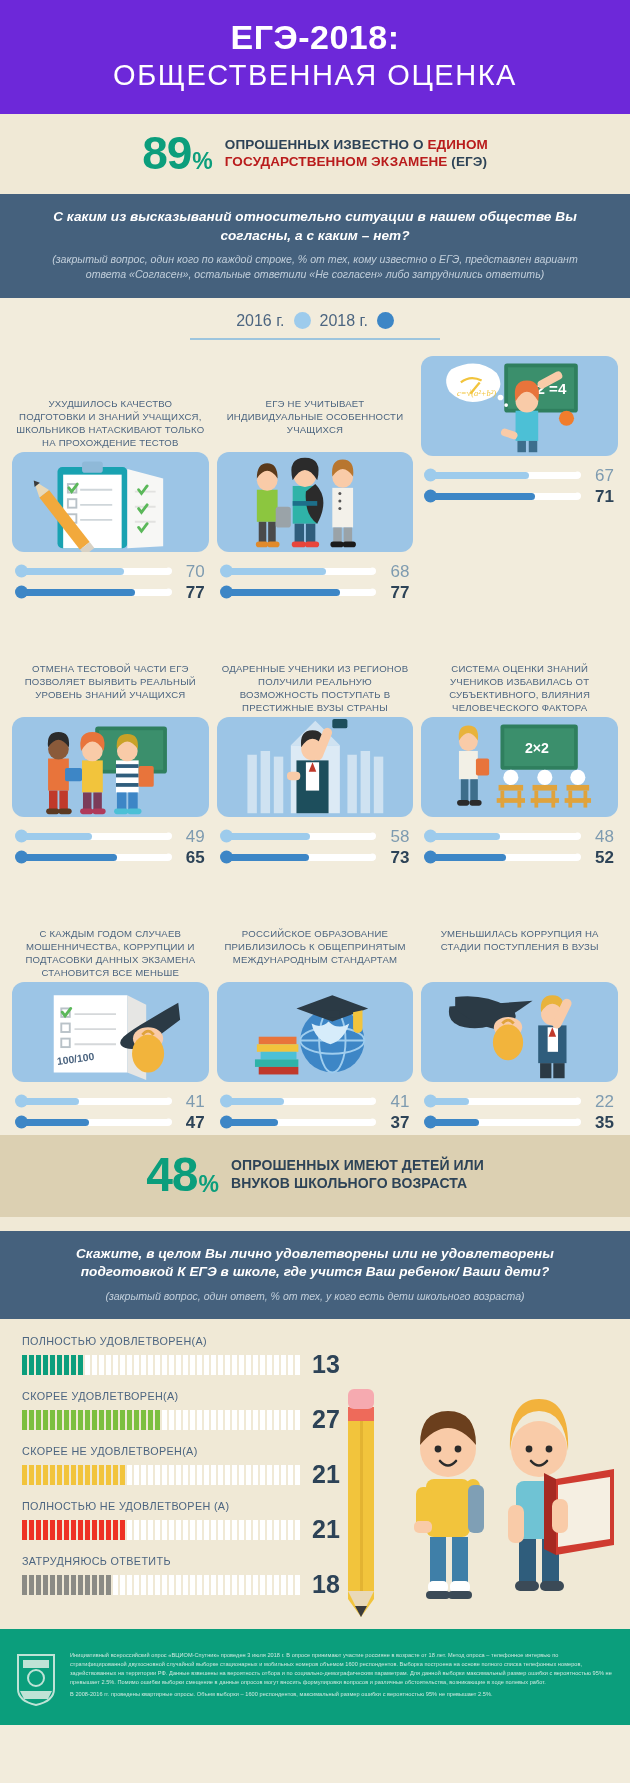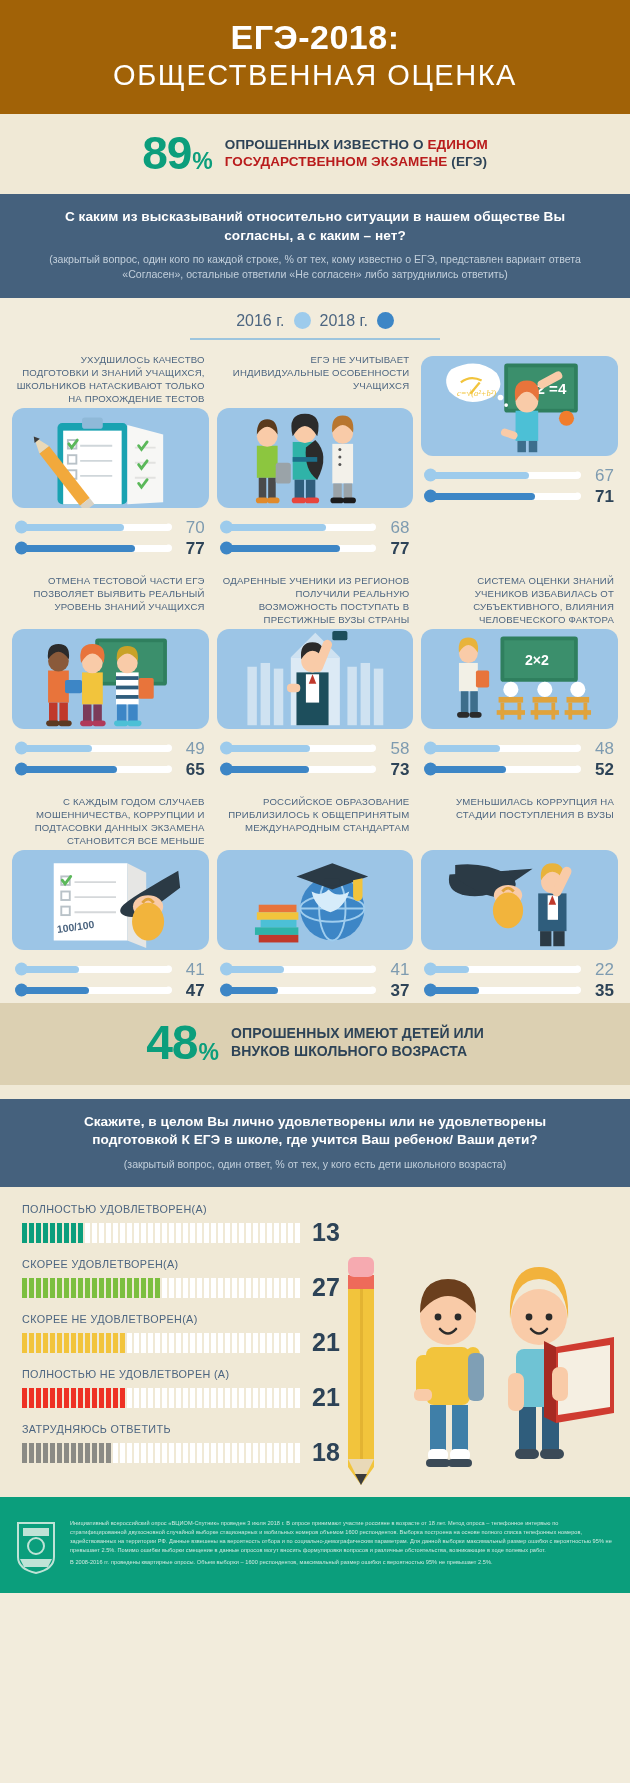--- a/index.html
+++ b/index.html
@@ -5,21 +5,21 @@
   * { box-sizing: border-box; margin: 0; padding: 0; }
   html, body {
     width: 630px;
     background: #f2ecdc;
     font-family: "Liberation Sans", sans-serif;
   }
   body { width: 630px; }
 
   
   .header {
-    background: #a16207;
+    background: #6d28d9;
     padding: 20px 10px 22px 10px;
     text-align: center;
   }
   .header .line1 {
     color: #ffffff;
     font-size: 34px;
     font-weight: bold;
     letter-spacing: 0.5px;
     line-height: 1.05;
   }
@@ -69,20 +69,21 @@
   
   .statband.tan { background: #dcd0b2; padding: 16px 0 18px 0; }
   .statband.tan .bignum { font-size: 48px; }
   .statband.tan .stext { font-size: 14px; }
 
   
   .qblock {
     background: #45617d;
     padding: 14px 40px 16px 40px;
     text-align: center;
+    font-style: italic;
   }
   .qblock .qtitle {
     color: #ffffff;
     font-size: 13.6px;
     font-weight: bold;
     line-height: 1.35;
     letter-spacing: 0.05px;
   }
   .qblock .qsub {
     color: #c2cfdb;
@@ -109,27 +110,28 @@
   }
 
   
   .grid {
     display: flex;
     padding: 14px 12px 2px 12px;
     gap: 8px;
   }
   .card { flex: 1 1 0; min-width: 0; }
   .card .label {
-    text-align: right;
+    text-align: center;
     color: #4c6580;
     font-size: 9.6px;
     line-height: 1.35;
     letter-spacing: 0.2px;
     min-height: 52px;
     padding: 0 4px;
+    margin-top: 44px;
   }
   .card .illus {
     height: 100px;
     margin-top: 2px;
     border-radius: 12px;
     background: #9cc5e6;
     position: relative;
     overflow: hidden;
   }
   .illus svg { position: absolute; inset: 0; width: 100%; height: 100%; }

